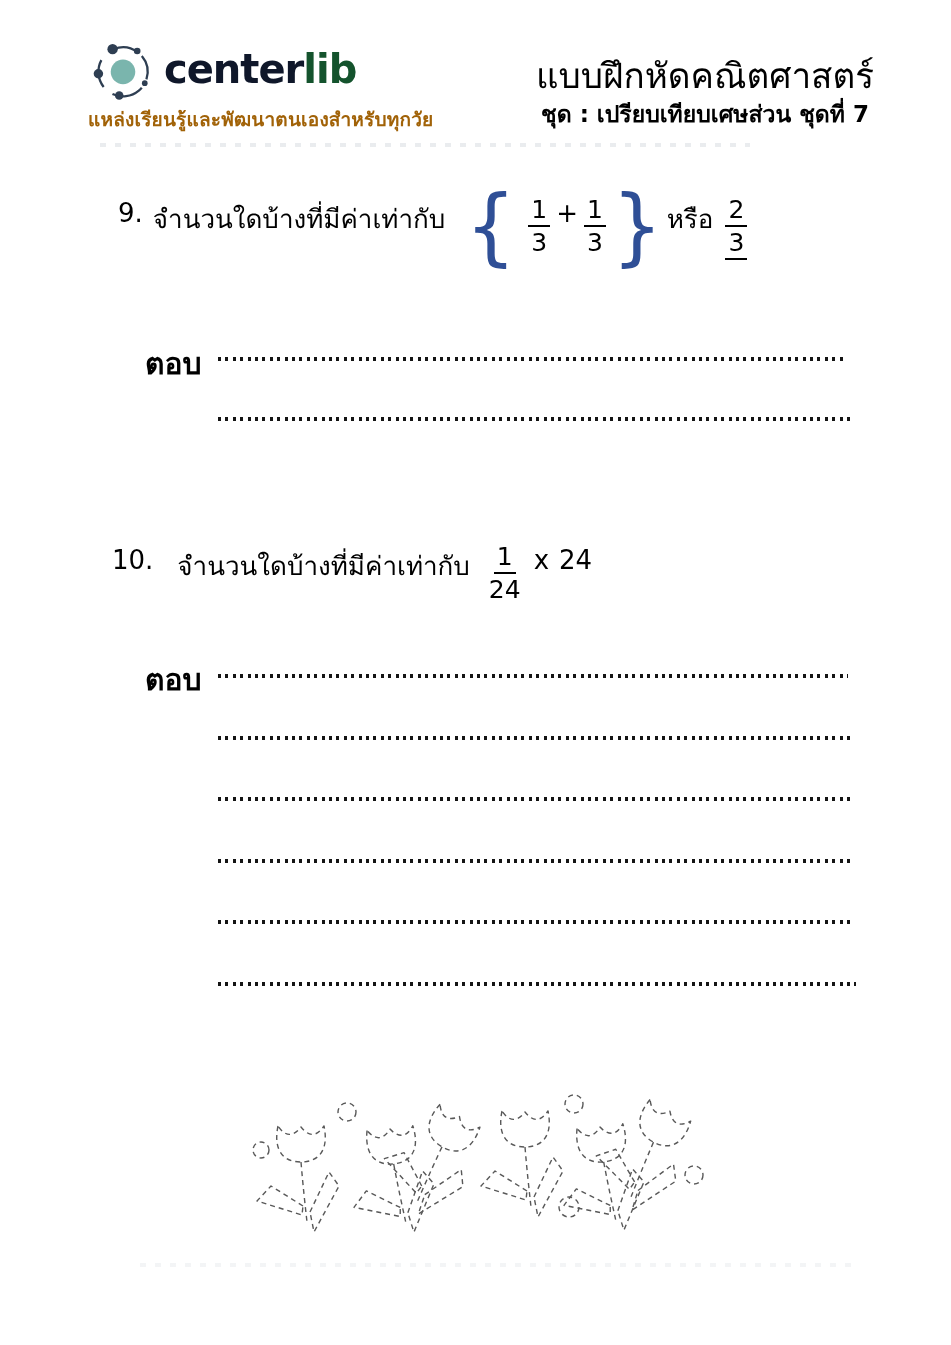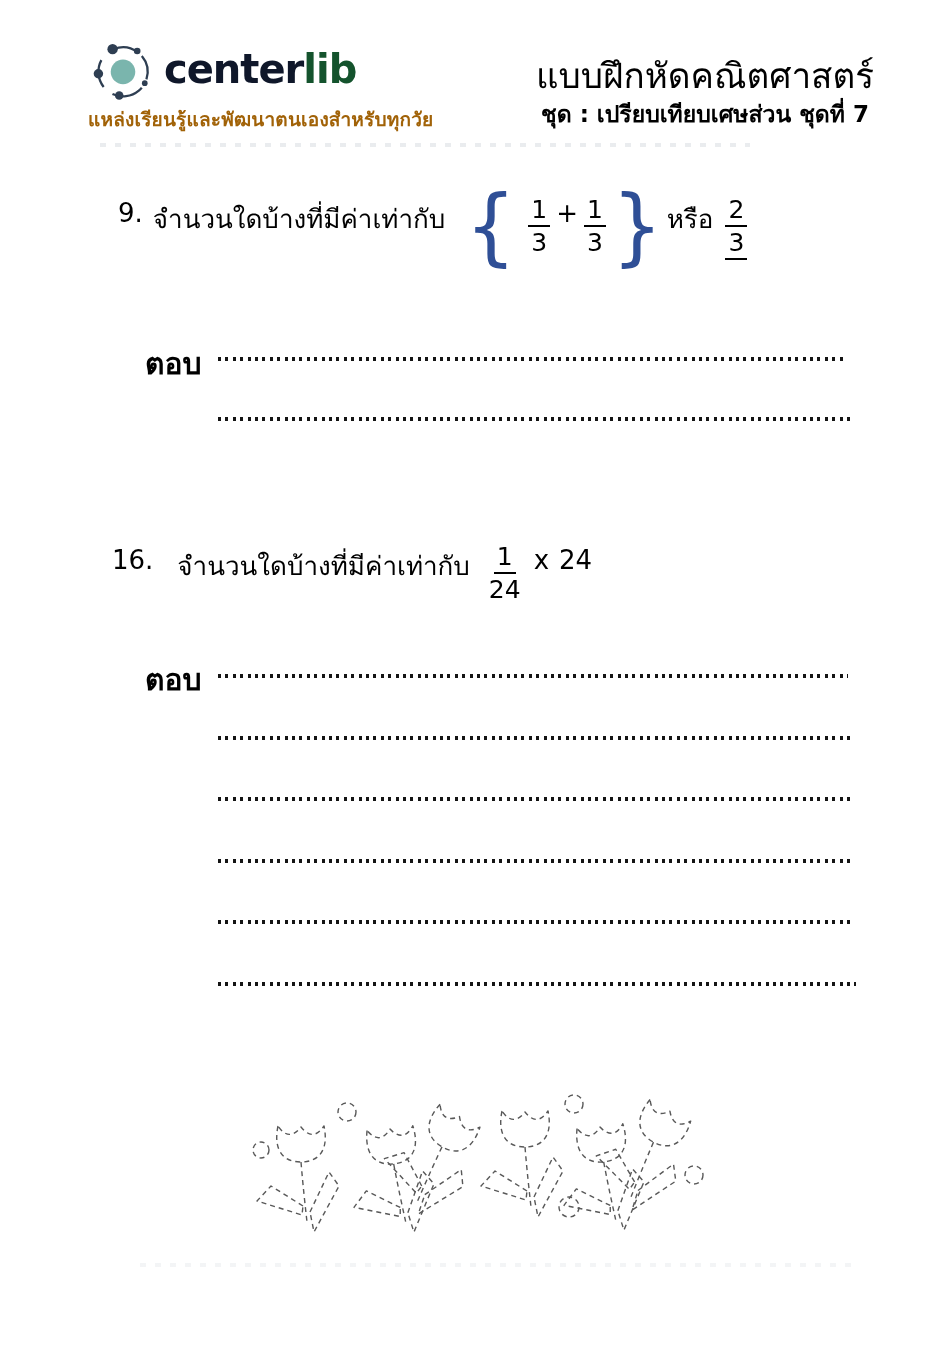--- a/index.html
+++ b/index.html
@@ -121,21 +121,21 @@
       <span class="num">2</span>
       <span class="den u">3</span>
     </span>
   </div>
 
   <div class="answer-label label-q9">ตอบ</div>
   <div class="answer-line" style="top:357px;width:628px;"></div>
   <div class="answer-line" style="top:417px;width:633px;"></div>
 
   <div class="q-row q-row-10">
-    <span class="q-number">16.</span>
+    <span class="q-number">10.</span>
     <span class="q-prompt">จำนวนใดบ้างที่มีค่าเท่ากับ</span>
     <span class="frac q10-frac">
       <span class="num">1</span>
       <span class="den">24</span>
     </span>
     <span class="op-x">x</span>
     <span class="operand">24</span>
   </div>
 
   <div class="answer-label label-q10">ตอบ</div>

